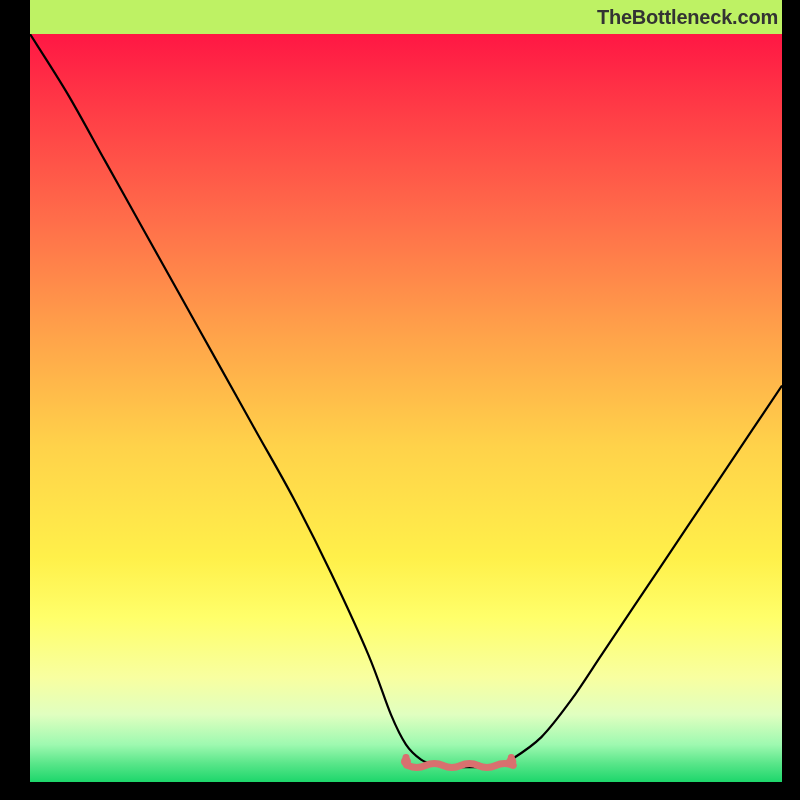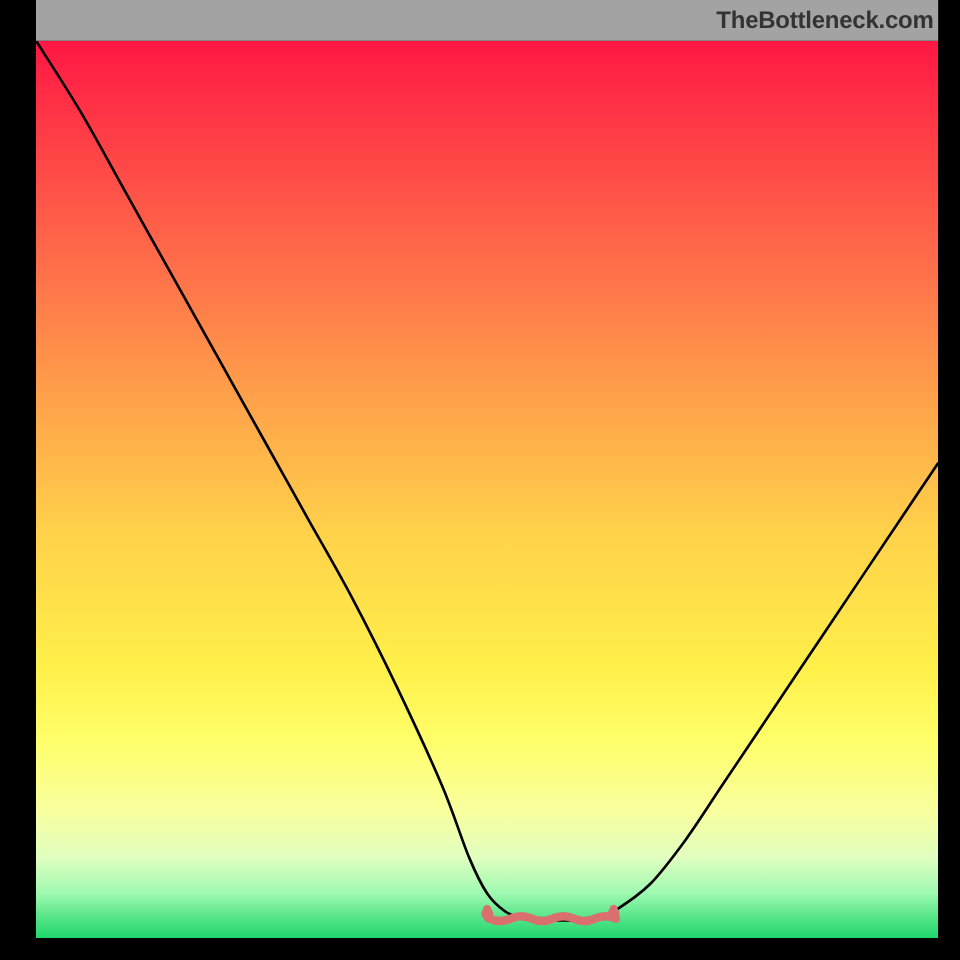--- a/index.html
+++ b/index.html
@@ -14,21 +14,21 @@
     background: #000;
     z-index: 10;
   }
   .left-border { left: 0; top: 0; width: 30px; height: 800px; }
   .right-border { right: 0; top: 0; width: 18px; height: 800px; }
   .bottom-border { left: 0; bottom: 0; width: 800px; height: 18px; }
   .top-caption {
     position: absolute;
     top: 0; left: 30px; right: 18px;
     height: 34px;
-    background: #a3a3a3;
+    background: #bef264;
     z-index: 9;
     display: flex;
     align-items: center;
     justify-content: flex-end;
     padding-right: 4px;
     font-family: Arial, Helvetica, sans-serif;
     font-size: 20px;
     font-weight: 600;
     color: #333;
     letter-spacing: -0.2px;

